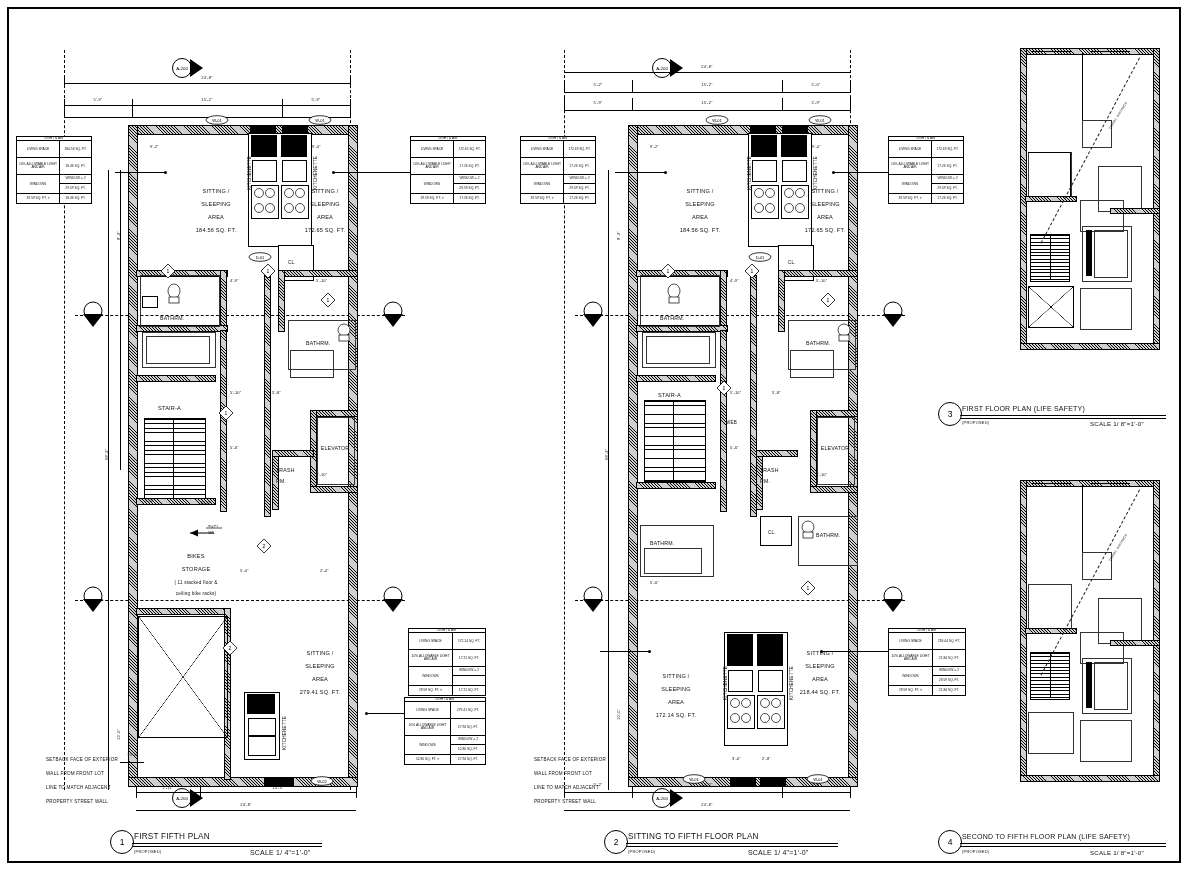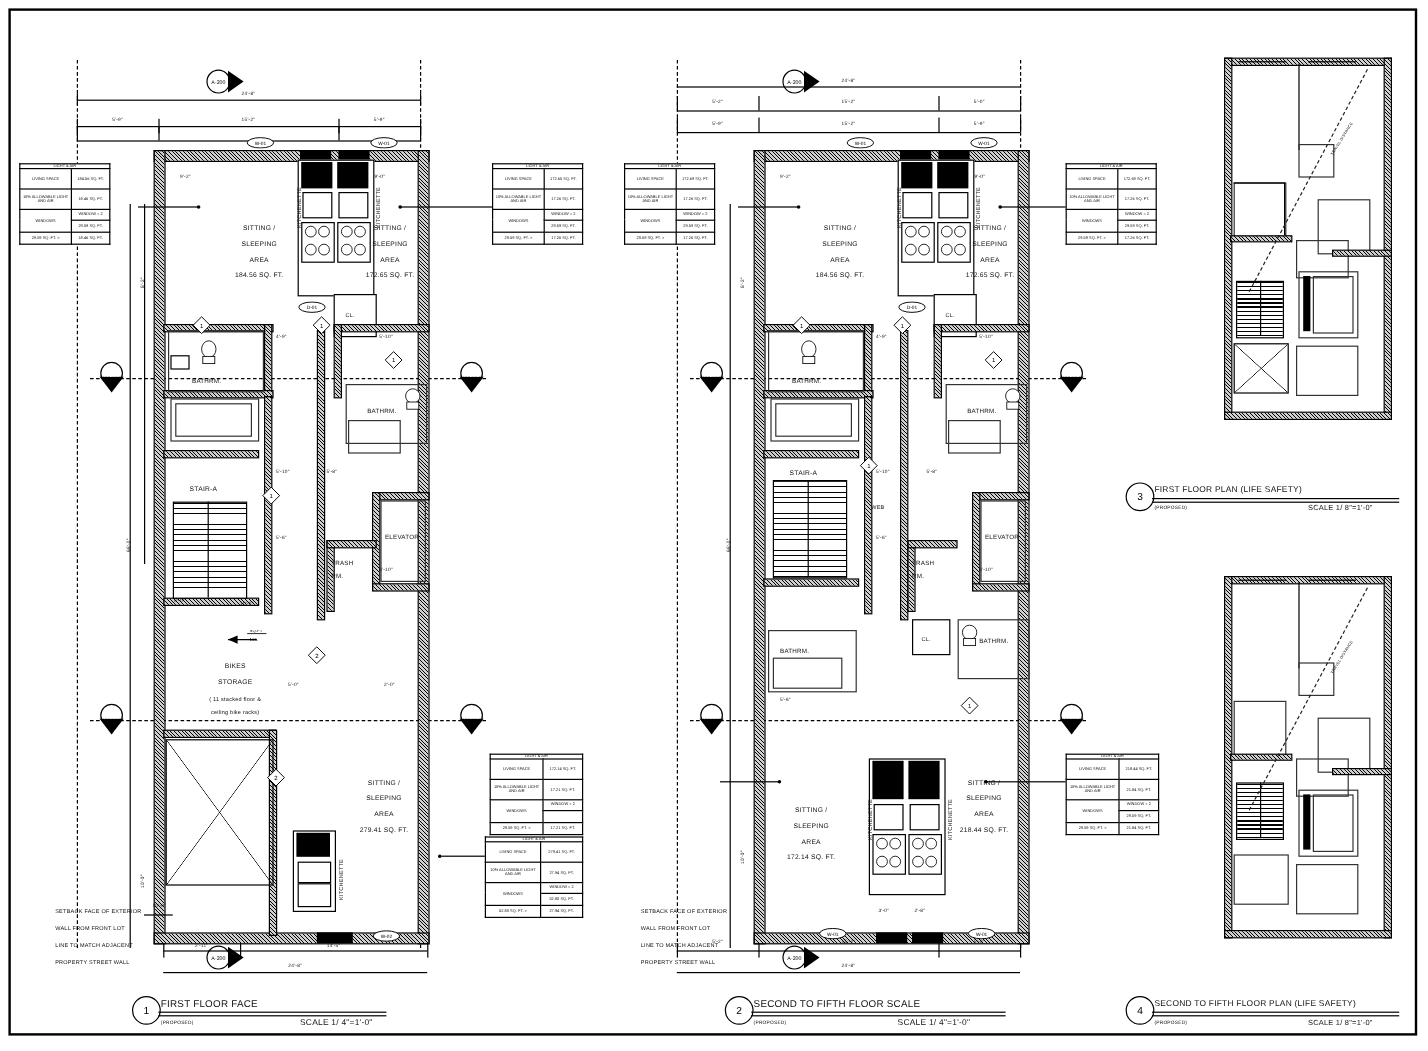--- a/index.html
+++ b/index.html
@@ -434,21 +434,21 @@
     <div class="txt t45" style="position:relative;top:9px;">WALL FROM FRONT LOT</div>
     <div class="txt t45" style="position:relative;top:18px;">LINE TO MATCH ADJACENT</div>
     <div class="txt t45" style="position:relative;top:27px;">PROPERTY STREET WALL</div>
   </div>
   <div class="ln hline" style="left:120px;top:762px;width:24px;"></div>
   <div class="txt t4" style="left:127px;top:752px;">10'-0"</div>
 
   <div class="tbnum" style="left:110px;top:830px;">1</div>
   <div class="tb-line" style="left:132px;top:843px;width:190px;"></div>
   <div class="tb-line2" style="left:132px;top:846px;width:190px;"></div>
-  <div class="txt t8" style="left:134px;top:832px;">FIRST FLOOR FACE</div>
+  <div class="txt t8" style="left:134px;top:832px;">FIRST FIFTH PLAN</div>
   <div class="txt t4" style="left:134px;top:849px;">(PROPOSED)</div>
   <div class="txt t7" style="left:250px;top:849px;">SCALE 1/ 4"=1'-0"</div>
 
   <div class="abs" style="left:520px;top:20px;width:470px;height:800px;">
 
     <div class="dashv" style="left:44px;top:30px;height:740px;"></div>
     <div class="dashv" style="left:330px;top:30px;height:740px;"></div>
     <div class="dashdot" style="left:55px;top:295px;width:330px;"></div>
     <div class="dashdot" style="left:55px;top:580px;width:330px;"></div>
 
@@ -871,21 +871,21 @@
   <div class="abs" style="left:534px;top:757px;">
     <div class="txt t45" style="position:relative;top:0;">SETBACK FACE OF EXTERIOR</div>
     <div class="txt t45" style="position:relative;top:9px;">WALL FROM FRONT LOT</div>
     <div class="txt t45" style="position:relative;top:18px;">LINE TO MATCH ADJACENT</div>
     <div class="txt t45" style="position:relative;top:27px;">PROPERTY STREET WALL</div>
   </div>
 
   <div class="tbnum" style="left:604px;top:830px;">2</div>
   <div class="tb-line" style="left:626px;top:843px;width:212px;"></div>
   <div class="tb-line2" style="left:626px;top:846px;width:212px;"></div>
-  <div class="txt t8" style="left:628px;top:832px;">SECOND TO FIFTH  FLOOR SCALE</div>
+  <div class="txt t8" style="left:628px;top:832px;">SITTING TO FIFTH  FLOOR PLAN</div>
   <div class="txt t4" style="left:628px;top:849px;">(PROPOSED)</div>
   <div class="txt t7" style="left:748px;top:849px;">SCALE 1/ 4"=1'-0"</div>
 
   <div class="abs" style="left:1020px;top:48px;width:145px;height:320px;">
     <div class="wall" style="left:0;top:0;width:138px;height:5px;"></div>
     <div class="wall" style="left:0;top:0;width:5px;height:300px;"></div>
     <div class="wall" style="left:133px;top:0;width:5px;height:300px;"></div>
     <div class="wall" style="left:0;top:295px;width:138px;height:5px;"></div>
 
     <div class="ln hline" style="left:12px;top:3px;width:40px;"></div>

